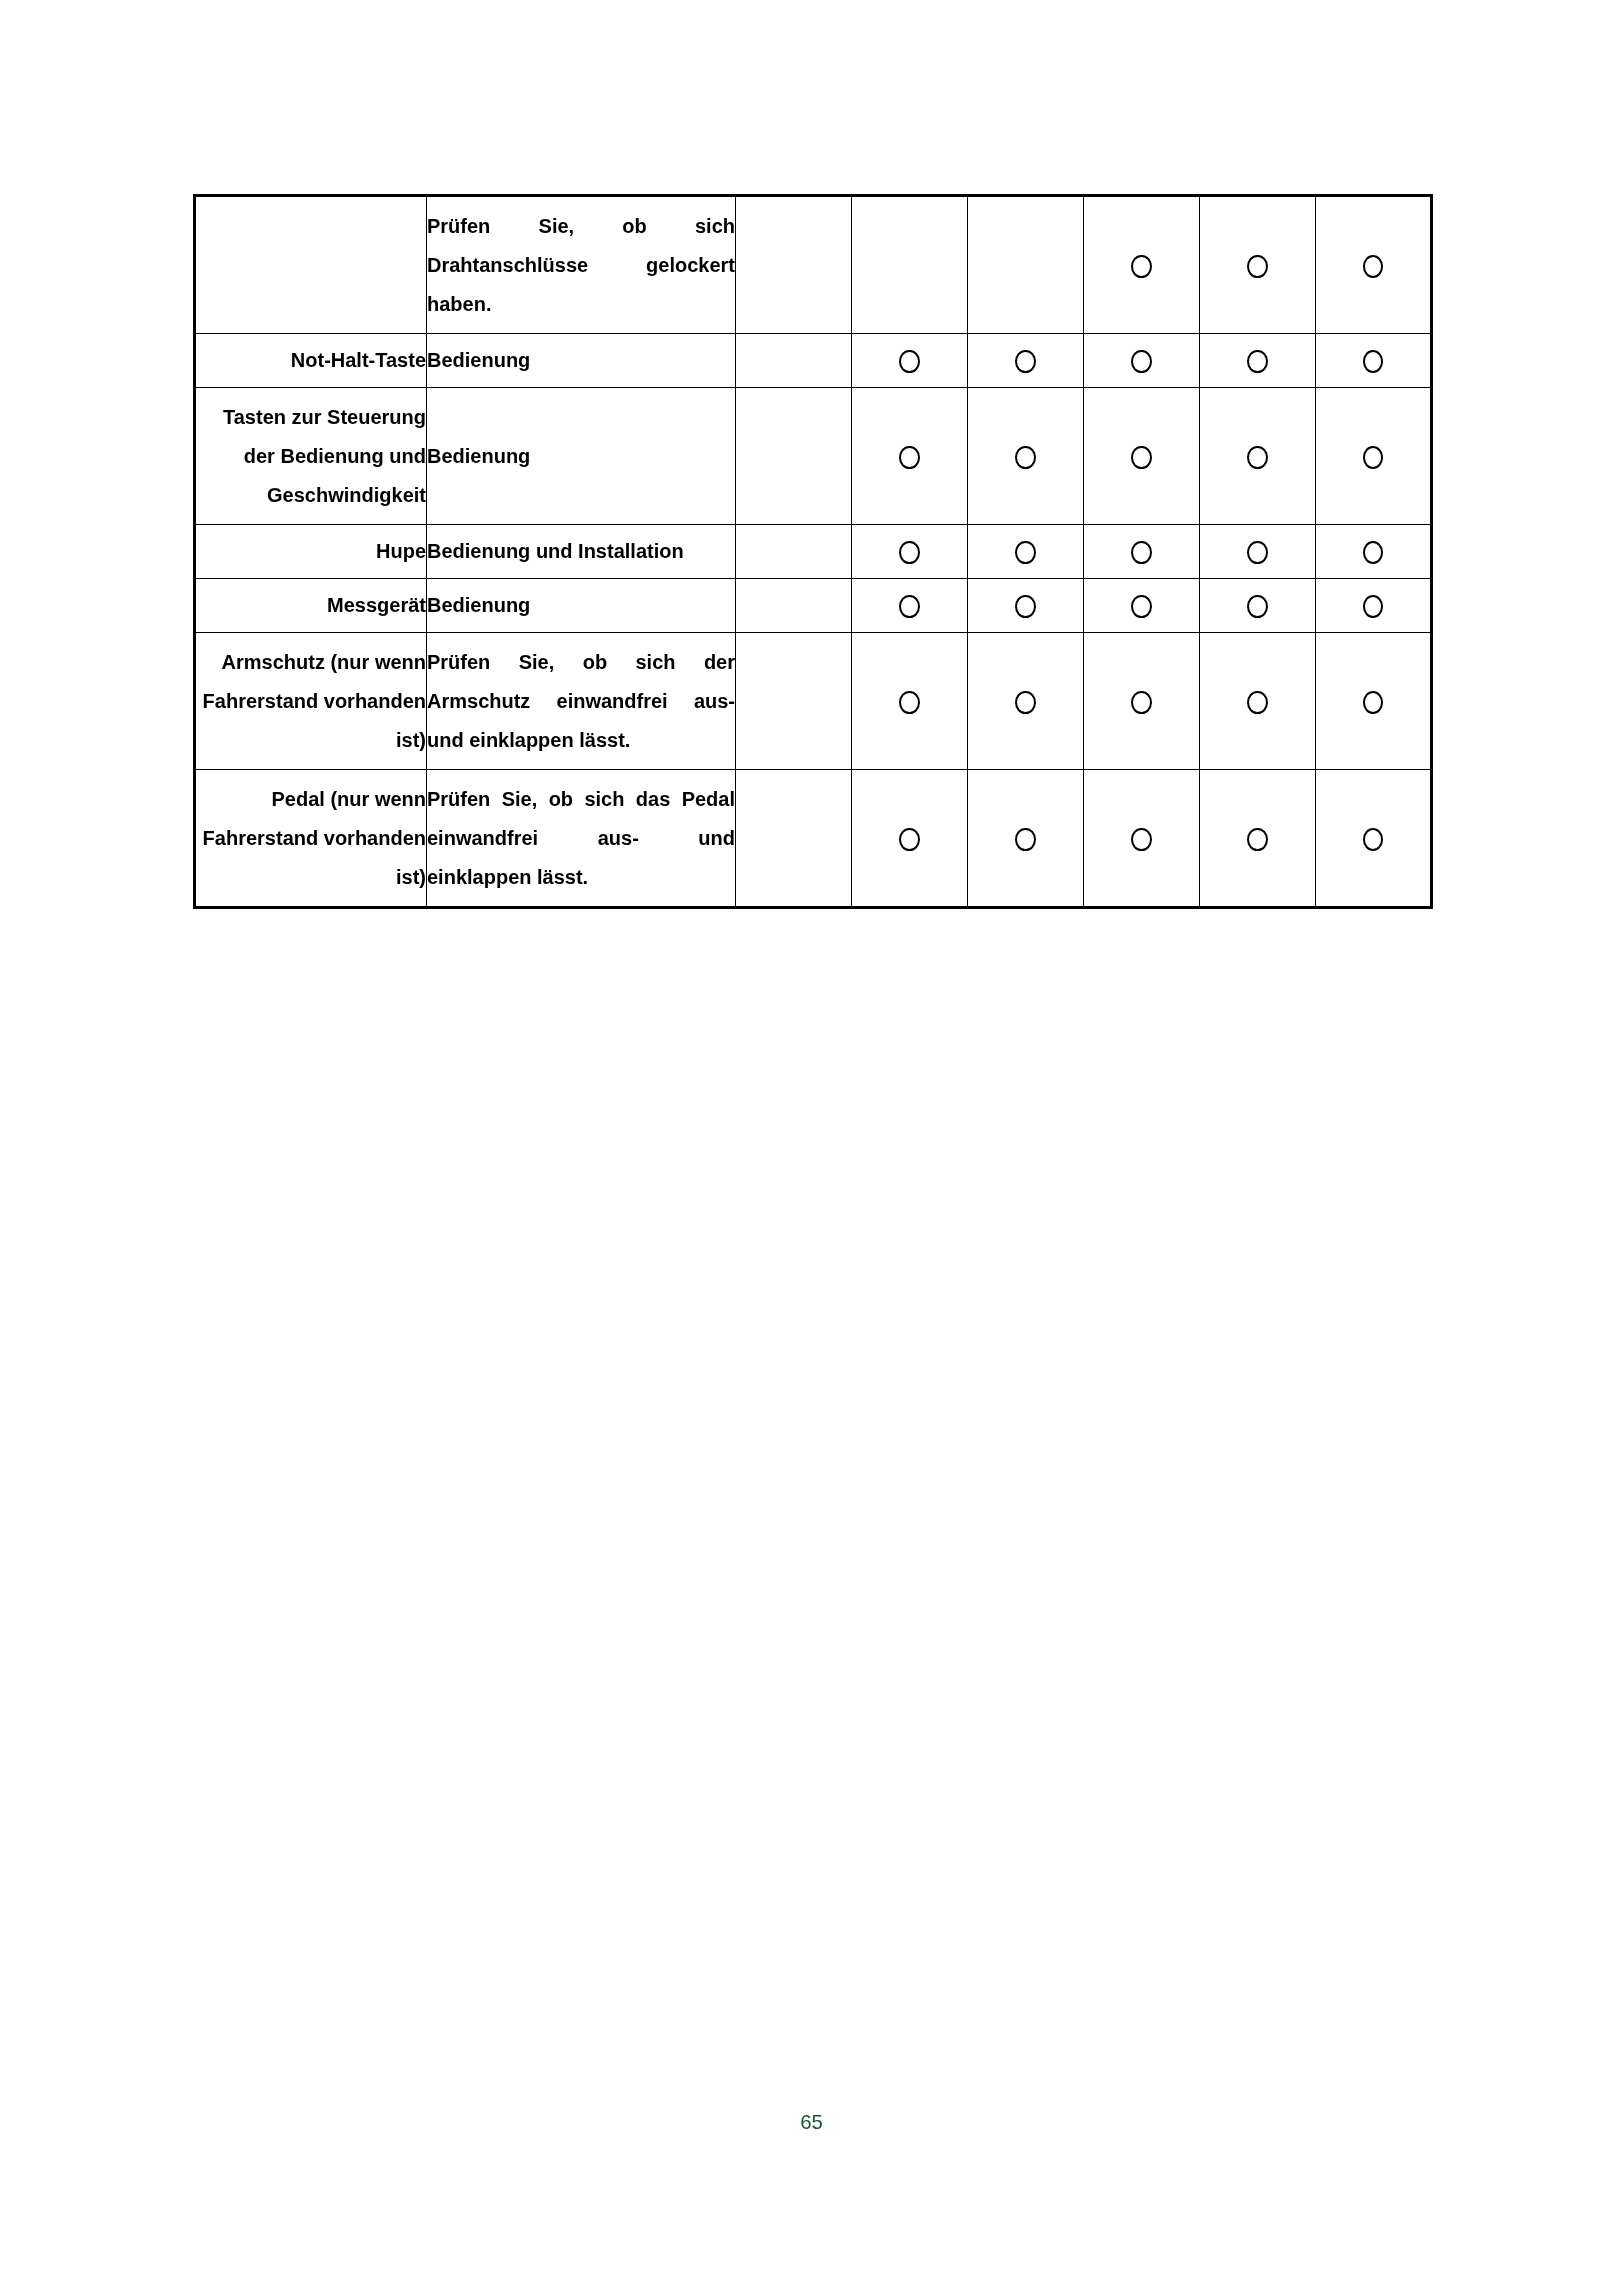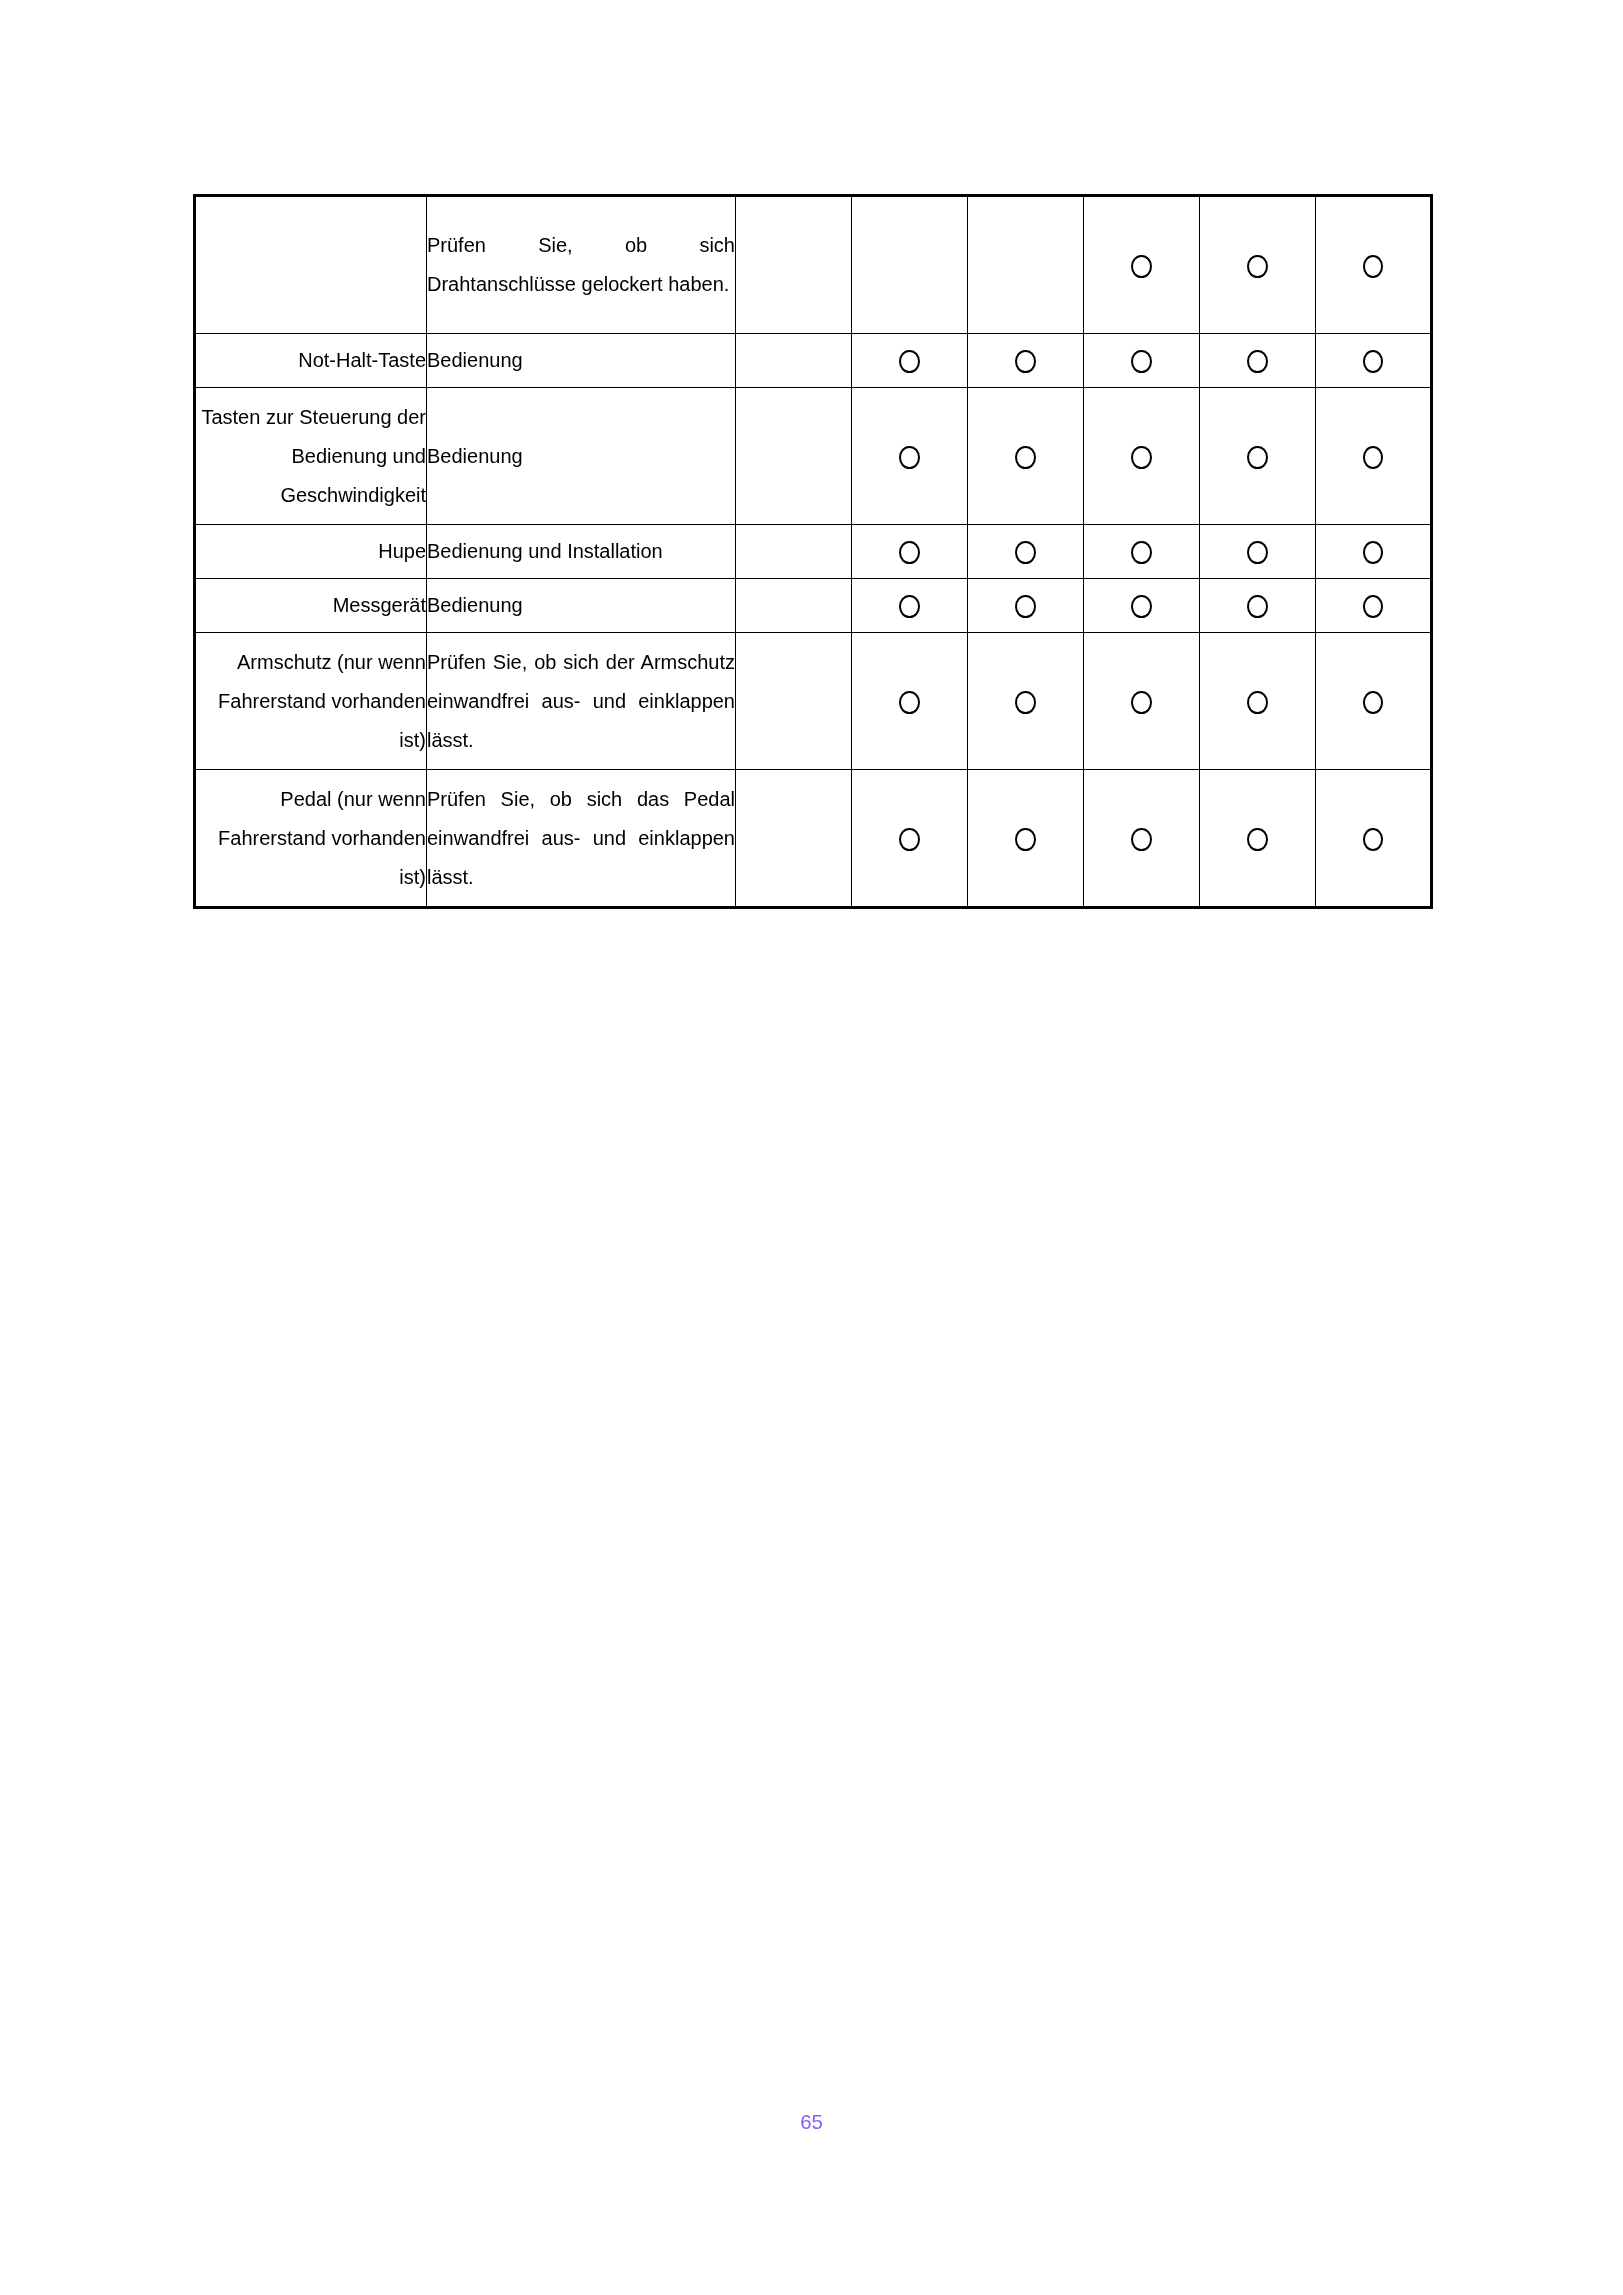--- a/index.html
+++ b/index.html
@@ -29,20 +29,21 @@
     left: 193px;
     top: 194px;
     width: 1237px;
   }
 
   table.inspection {
     width: 1237px;
     border-collapse: collapse;
     table-layout: fixed;
     border: 3.4px solid #000000;
+    font-weight: bold;
   }
 
   table.inspection td {
     border: 1.4px solid #000000;
     padding: 0;
     vertical-align: middle;
     font-size: 20px;
     line-height: 1.95;
     color: #000000;
   }
@@ -86,21 +87,21 @@
 
   
   .page-number {
     position: absolute;
     left: 0;
     right: 0;
     top: 2111px;
     text-align: center;
     font-size: 20.4px;
     font-family: "Liberation Sans", sans-serif;
-    color: #8b5cf6;
+    color: #14532d;
   }
 </style>
 </head>
 <body>
 
 <div class="page">
 
   <div class="table-wrap">
     <table class="inspection">
       <colgroup>

